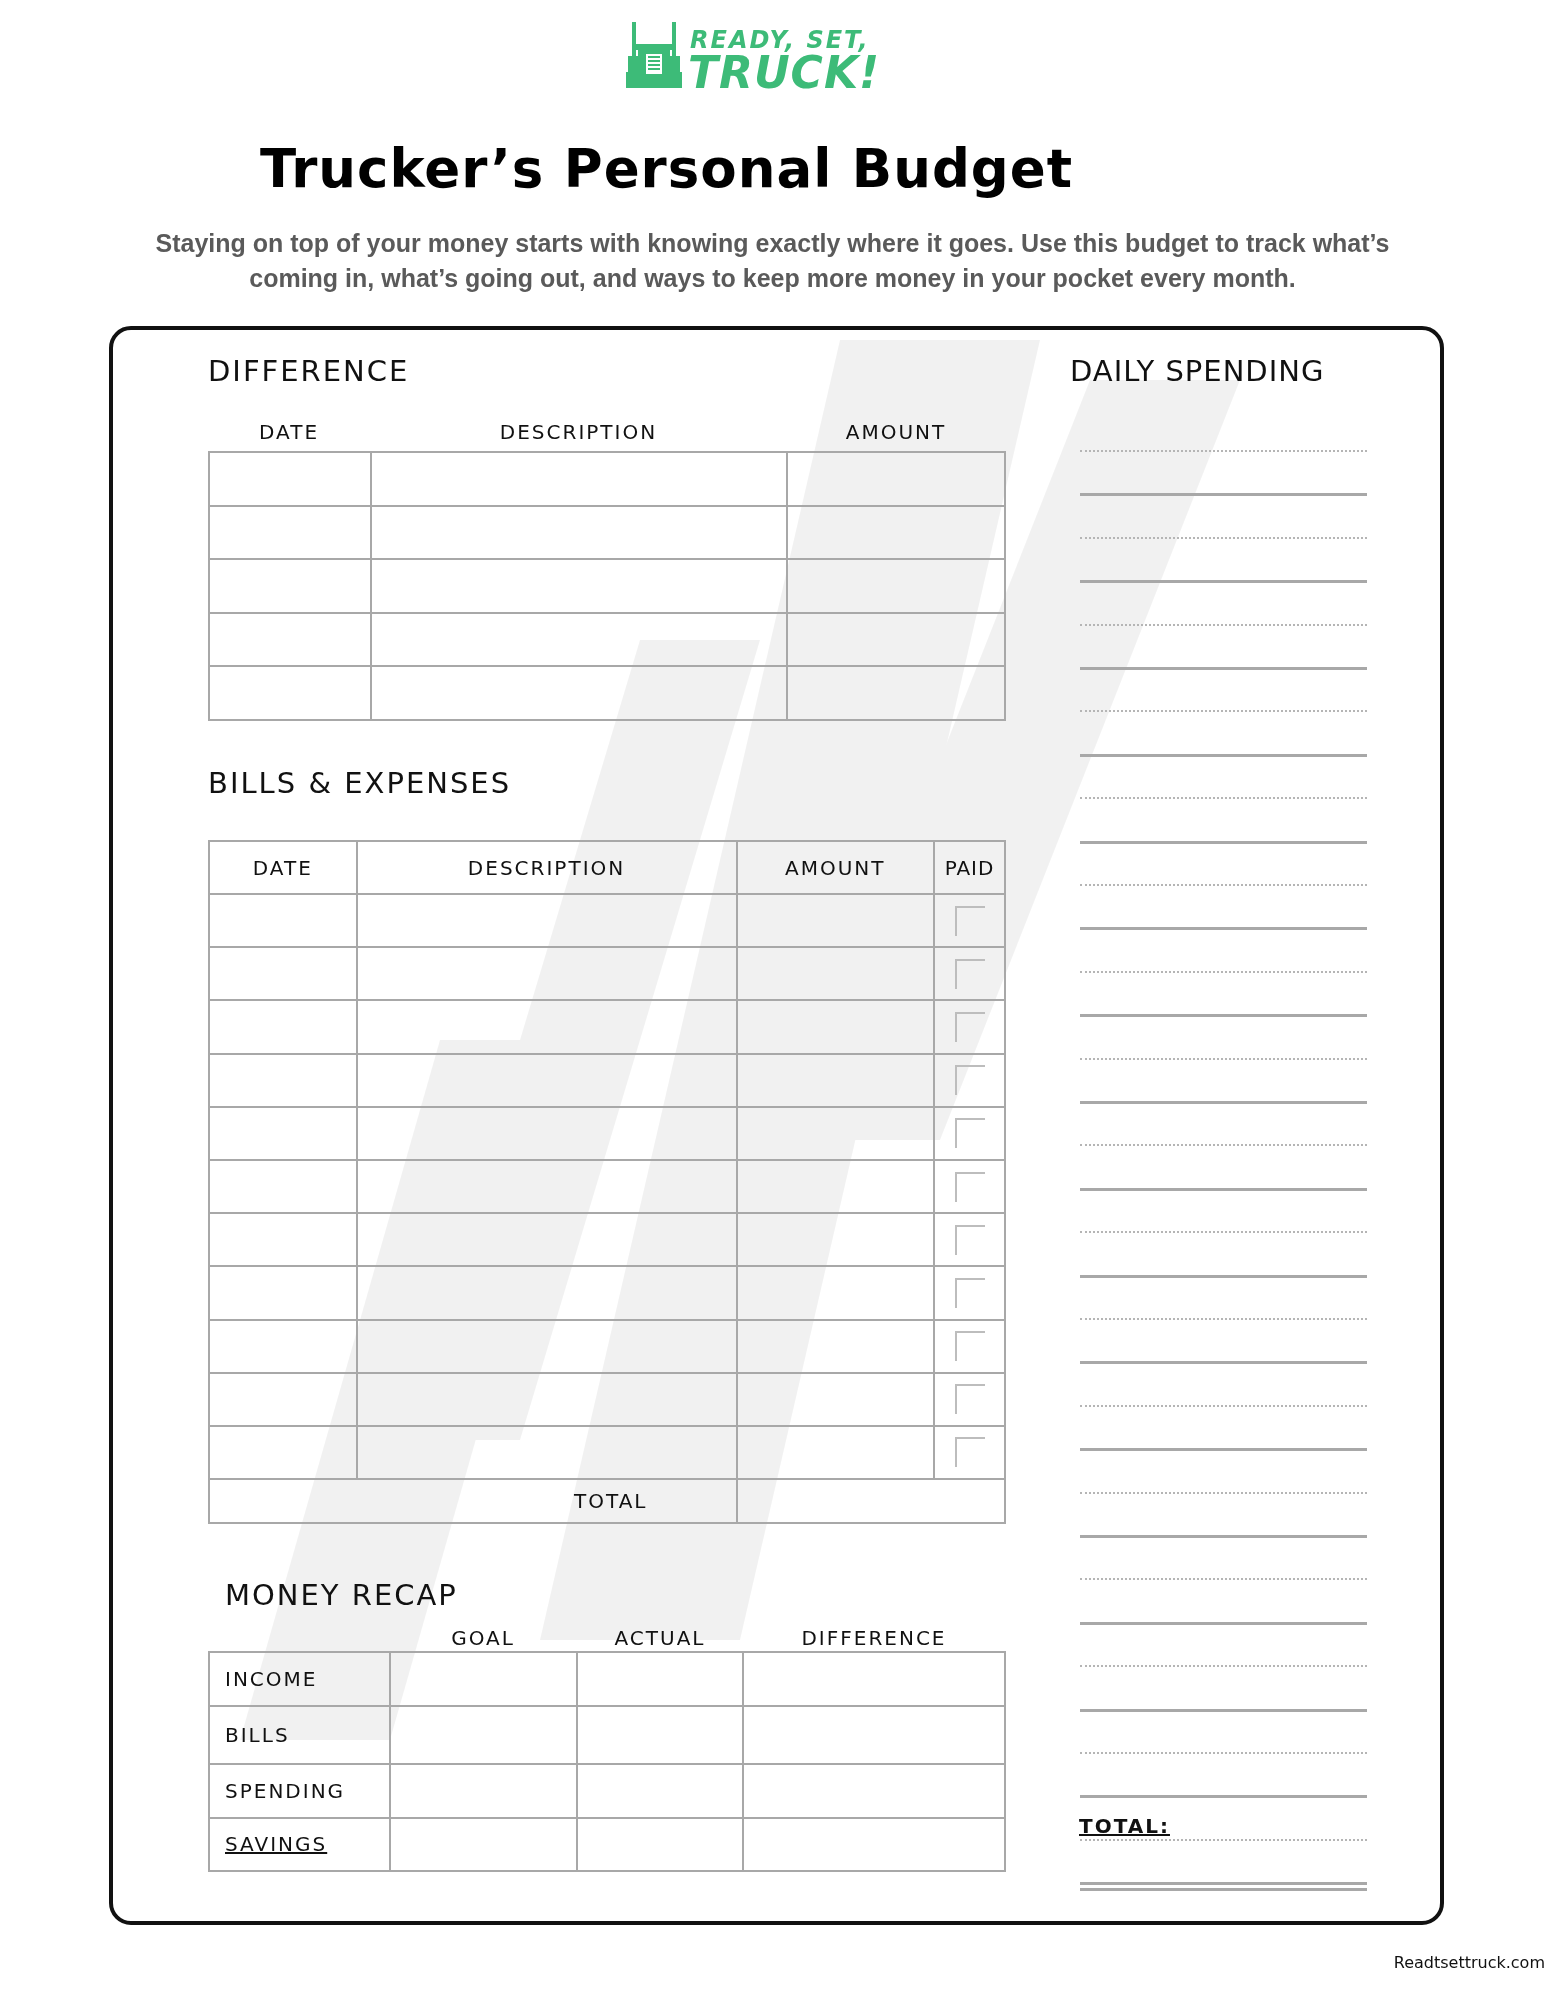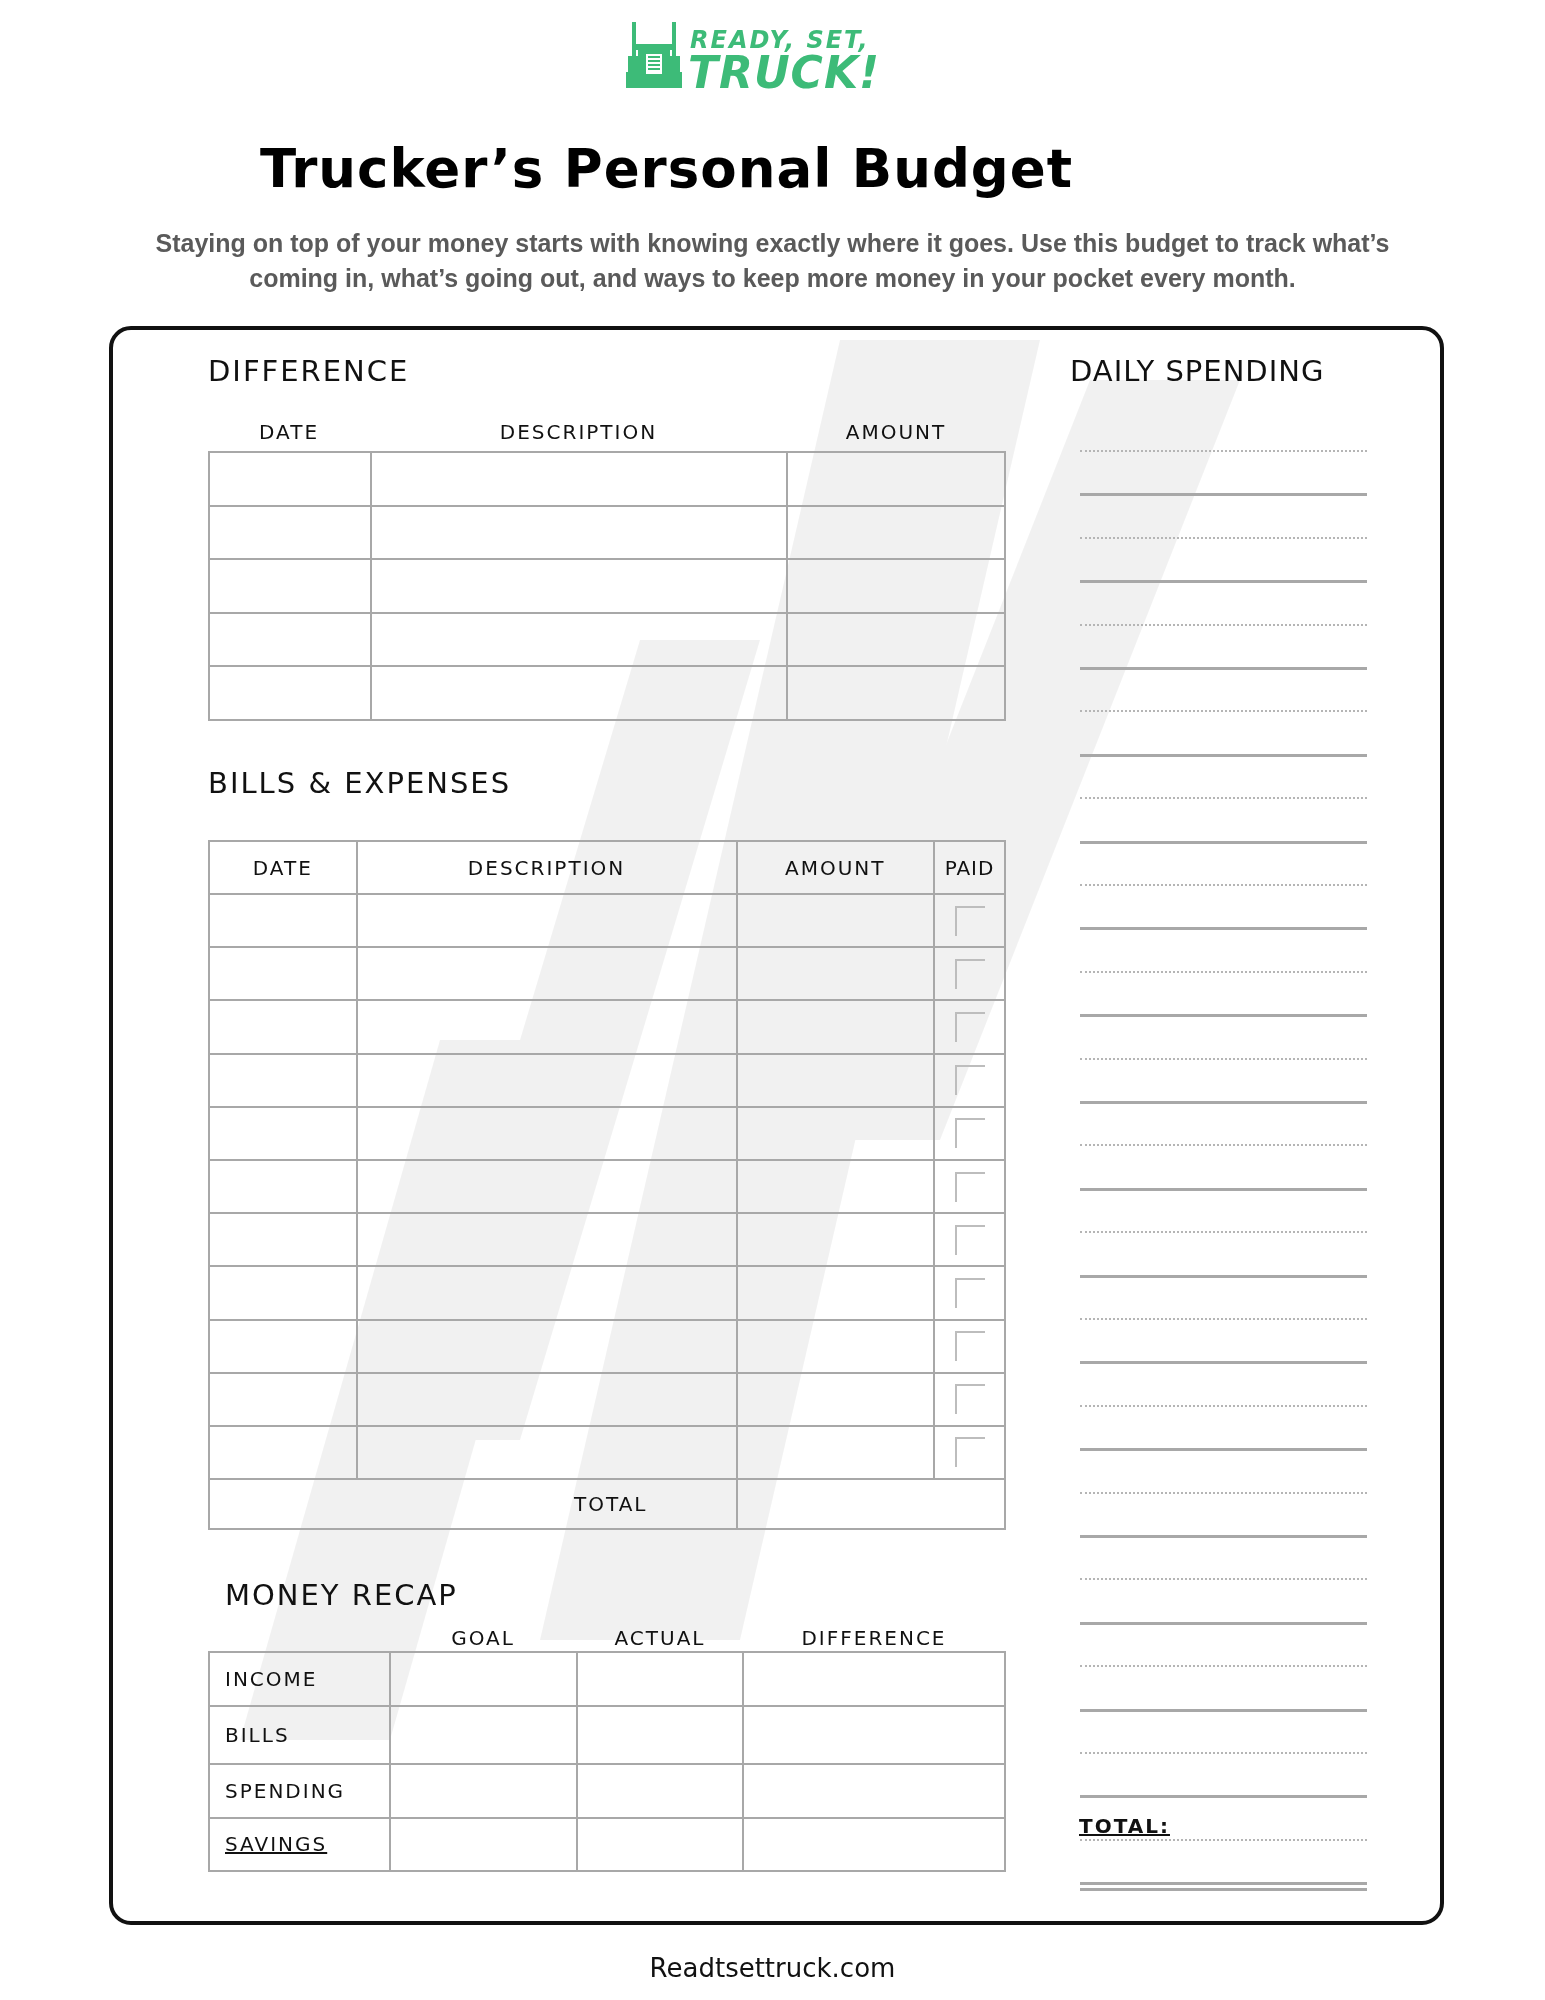--- a/index.html
+++ b/index.html
@@ -17,21 +17,21 @@
   #watermark { left:140px; top:340px; width:1260px; height:1560px; opacity:0.05; pointer-events:none; }
   .section-title { font-family:"DejaVu Sans", sans-serif; font-size:29px; letter-spacing:2px; font-weight:500; color:#111; }
   .col-head { font-family:"DejaVu Sans", sans-serif; font-size:20px; letter-spacing:2px; color:#111; text-align:center; }
   table.grid { position:absolute; border-collapse:collapse; }
   table.grid td { border:2px solid #a8a8a8; padding:0; box-sizing:border-box; }
   .checkbox { width:30px; height:30px; border-left:2px solid #bdbdbd; border-top:2px solid #bdbdbd; margin:0 auto; box-sizing:border-box; }
   .lbl { font-family:"DejaVu Sans", sans-serif; font-size:20px; letter-spacing:2px; color:#111; }
   .ds-line { position:absolute; left:1080px; width:287px; }
   .ds-dotted { border-top:2px dotted #b5b5b5; }
   .ds-solid { border-top:3px solid #a8a8a8; }
-  #footer { left:0; width:1545px; top:1953px; text-align:center; font-size:26px; color:#111; font-family:"DejaVu Sans", sans-serif; }
+  #footer { left:0; width:1545px; top:1953px; text-align:right; font-size:16px; color:#111; font-family:"DejaVu Sans", sans-serif; }
 </style>
 </head>
 <body>
 
 <svg id="logo" class="abs" viewBox="0 0 300 78">
   <g fill="#3dbb78">
     <rect x="10" y="4" width="4" height="50"></rect>
     <rect x="50" y="4" width="4" height="50"></rect>
     <rect x="14" y="26" width="36" height="6"></rect>
     <rect x="16" y="32" width="32" height="30"></rect>
@@ -201,21 +201,21 @@
       <tr style="height: 53.2px;">
         <td></td>
         <td></td>
         <td></td>
         <td>
           <div class="checkbox"></div>
         </td>
       </tr>
     </tbody>
   <tfoot>
-    <tr style="height:50px">
+    <tr style="height:44px">
       <td colspan="2" class="lbl" style="text-align:right; padding-right:88px;">TOTAL</td>
       <td colspan="2"></td>
     </tr>
   </tfoot>
 </table>
 
 <div class="abs section-title" style="left:225px; top:1578px;">MONEY RECAP</div>
 <div class="abs col-head" style="left:389px; width:188px; top:1626px;">GOAL</div>
 <div class="abs col-head" style="left:577px; width:166px; top:1626px;">ACTUAL</div>
 <div class="abs col-head" style="left:743px; width:262px; top:1626px;">DIFFERENCE</div>

